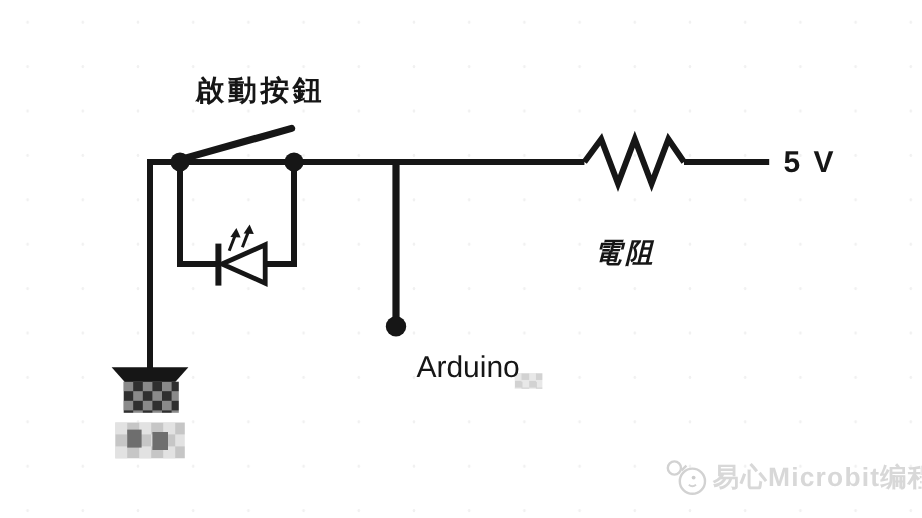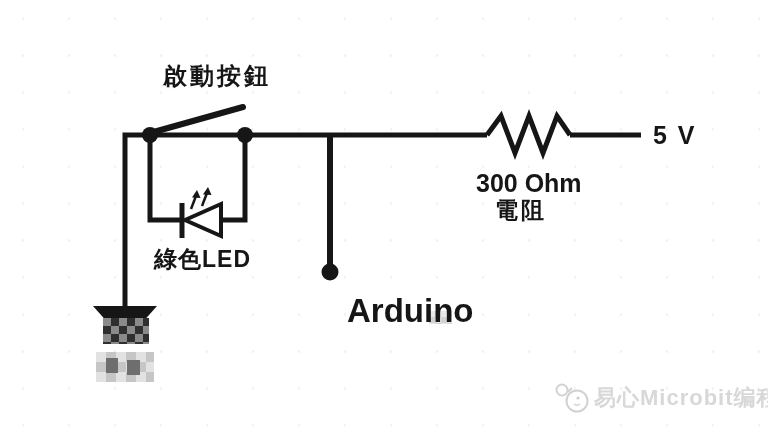--- a/index.html
+++ b/index.html
@@ -20,23 +20,23 @@
   }
   .lbl{
     position:absolute;
     color:#161616;
     white-space:nowrap;
     line-height:1;
   }
   .lbl-button   {left:163px;top:64px; font-size:24px;font-weight:600;letter-spacing:3px;}
   .lbl-led      {left:154px;top:248px;font-size:23px;font-weight:600;letter-spacing:1px;}
   .lbl-pin1     {left:347px;top:265px;font-size:24px;font-weight:700;letter-spacing:1px;}
-  .lbl-pin2     {left:347px;top:294px;font-size:33px;font-weight:700;}
+  .lbl-pin2     {left:347px;top:294px;font-size:25px;font-weight:400;}
   .lbl-res1     {left:476px;top:171px;font-size:25px;font-weight:700;}
-  .lbl-res2     {left:495px;top:199px;font-size:23px;font-weight:600;letter-spacing:3px;}
+  .lbl-res2     {left:495px;top:199px;font-size:23px;font-weight:600;letter-spacing:3px;font-style:italic;}
   .lbl-volt     {left:653px;top:123px;font-size:25px;font-weight:700;letter-spacing:2px;}
   .watermark-text{
     left:594px;top:387px;font-size:22px;font-weight:600;
     color:#d8d8d8;letter-spacing:1px;
     text-shadow:1px 1px 0 #ffffff;
   }
   
   .mosaic{position:absolute;}
   .mosaic-ground-tip{
     left:103px;top:318px;width:46px;height:26px;
@@ -114,21 +114,19 @@
   </svg>
 
   <div class="mosaic mosaic-ground-tip"></div>
   <div class="mosaic mosaic-ground-text">
     <div class="mosaic-dark-block mdb-1"></div>
     <div class="mosaic-dark-block mdb-2"></div>
   </div>
   <div class="mosaic mosaic-arduino"></div>
 
   <div class="lbl lbl-button">啟動按鈕</div>
-  <div class="lbl lbl-led">綠色LED</div>
   <div class="lbl lbl-pin2">Arduino</div>
-  <div class="lbl lbl-res1">300 Ohm</div>
   <div class="lbl lbl-res2">電阻</div>
   <div class="lbl lbl-volt">5 V</div>
 
   <div class="lbl watermark-text">易心Microbit编程</div>
 
 </div>
 
 </body></html>

